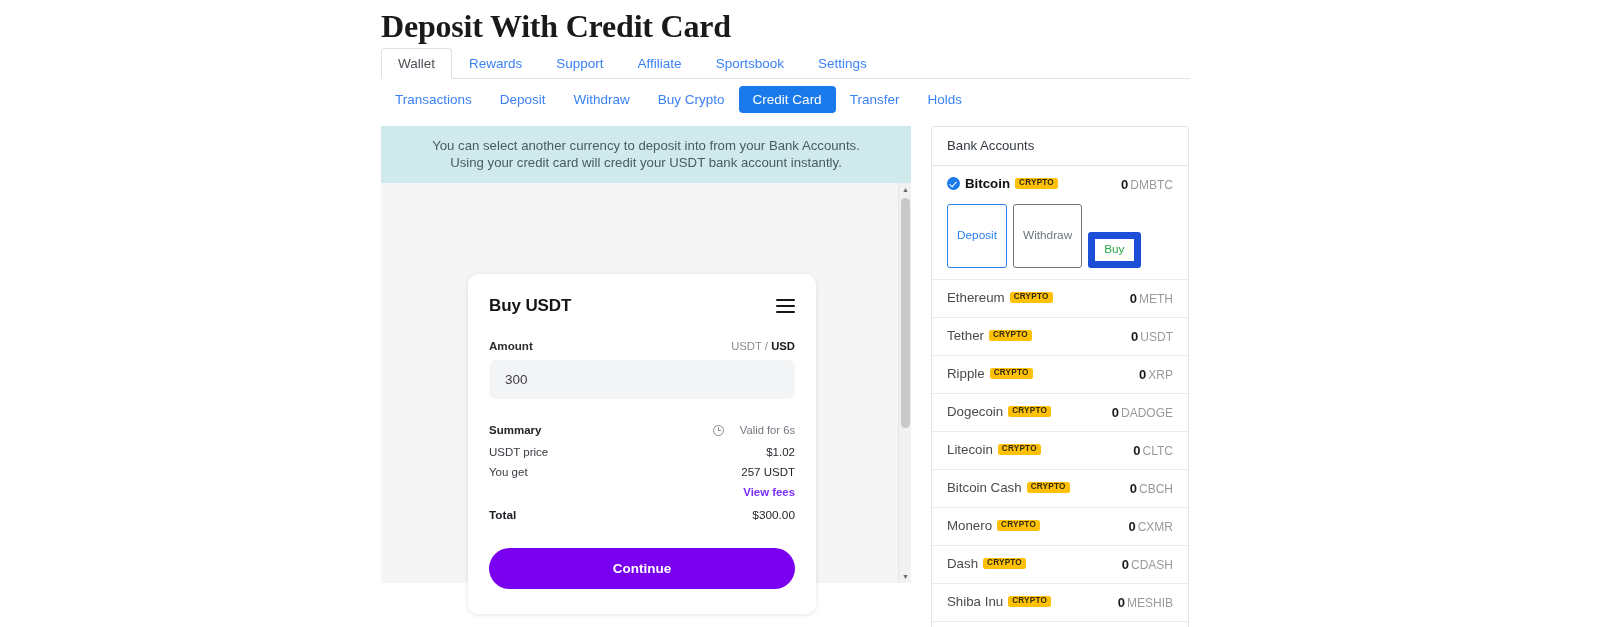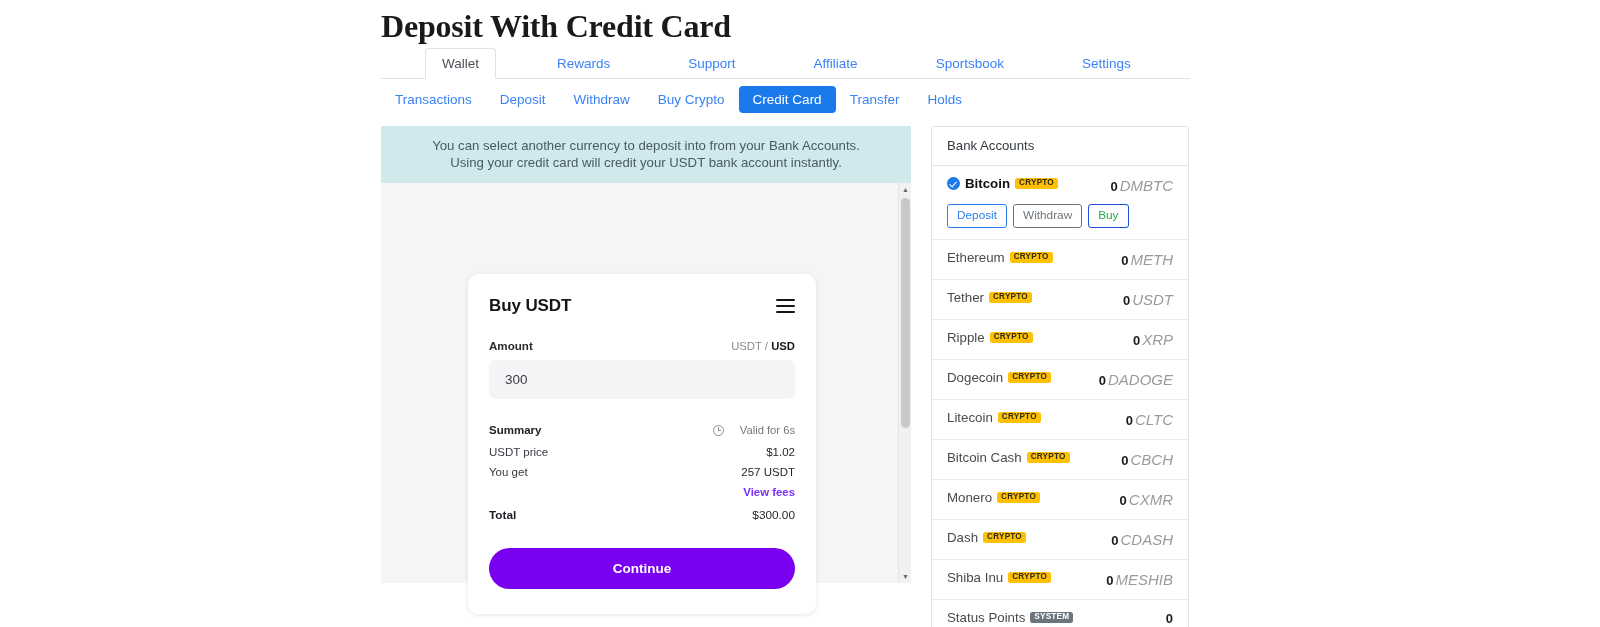--- a/index.html
+++ b/index.html
@@ -30,21 +30,20 @@
   }
   .tab-p {
     padding: 6px 16px 7px 16px;
     font-size: 13.5px;
     color: #3b82f6;
     line-height: 17px;
     cursor: pointer;
     border: 1px solid transparent;
     border-radius: 4px 4px 0 0;
     white-space: nowrap;
-    margin-left: 44px;
   }
   .tab-p.active {
     color: #495057;
     background: #ffffff;
     border-color: #dee2e6 #dee2e6 #ffffff;
     margin-bottom: -1px;
   }
 
   
   .tabs-secondary {
@@ -200,35 +199,35 @@
     letter-spacing: 0.2px;
     padding: 1.5px 4px 1.5px 4px;
     border-radius: 2.5px;
     line-height: 1.05;
     white-space: nowrap;
   }
   .badge.crypto { background: #ffc107; color: #2f2a10; }
   .badge.system { background: #6c757d; color: #ffffff; }
   .acct-right { white-space: nowrap; font-size: 13px; color: #4b4b4b; padding-top: 1px; }
   .acct-right .num { font-weight: bold; color: #1b1b1b; }
-  .acct-right .code { font-size: 15px; color: #9a9a9a; margin-left: 2px; font-style: italic; }
+  .acct-right .code { font-size: 12px; color: #9a9a9a; margin-left: 2px; }
 
   .acct-actions { display: flex; gap: 6px; margin-top: 8px; width: 100%; }
   .mini-btn {
     font-family: "Liberation Sans", sans-serif;
     font-size: 11.8px;
     padding: 3px 9px 4px 9px;
     background: #ffffff;
     border-radius: 3px;
     cursor: pointer;
     line-height: 15px;
   }
   .mini-btn.deposit { color: #2f80ed; border: 1px solid #2f80ed; }
   .mini-btn.withdraw { color: #6c757d; border: 1px solid #6c757d; }
-  .mini-btn.buy { color: #28a745; border: 1px solid #1d4ed8; }
+  .mini-btn.buy { color: #28a745; border: 7px solid #1d4ed8; margin-top: 28px; }
 </style>
 </head>
 <body>
 
 <div class="page">
 
   <div class="page-title">Deposit With Credit Card</div>
 
   <div class="tabs-primary" id="primary-tabs">
       <div class="tab-p active">Wallet</div>

